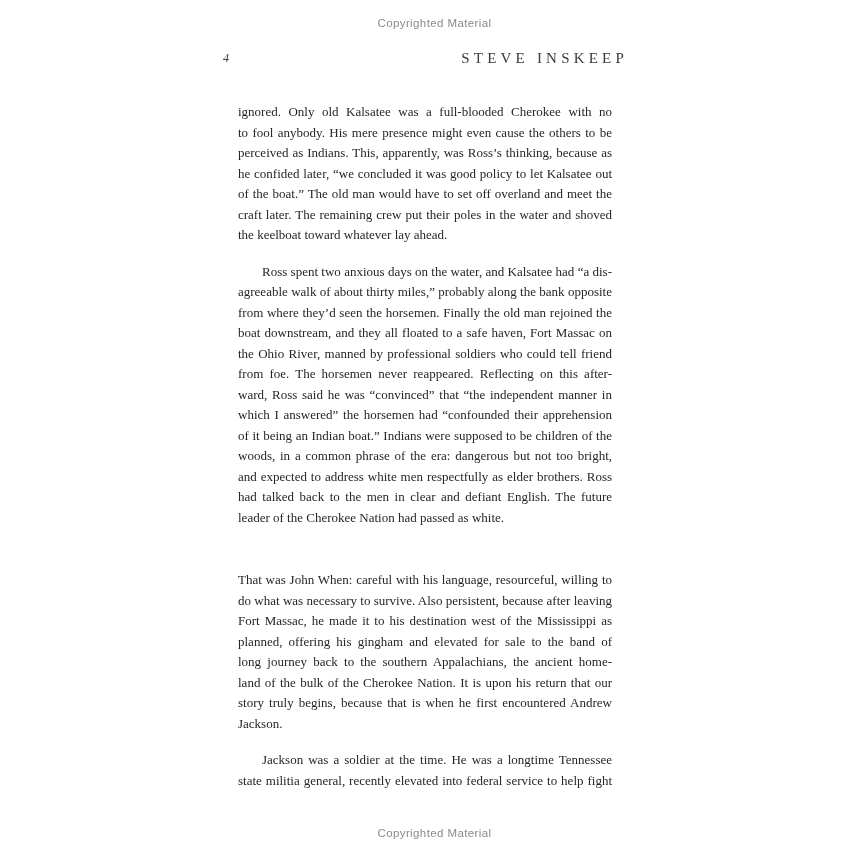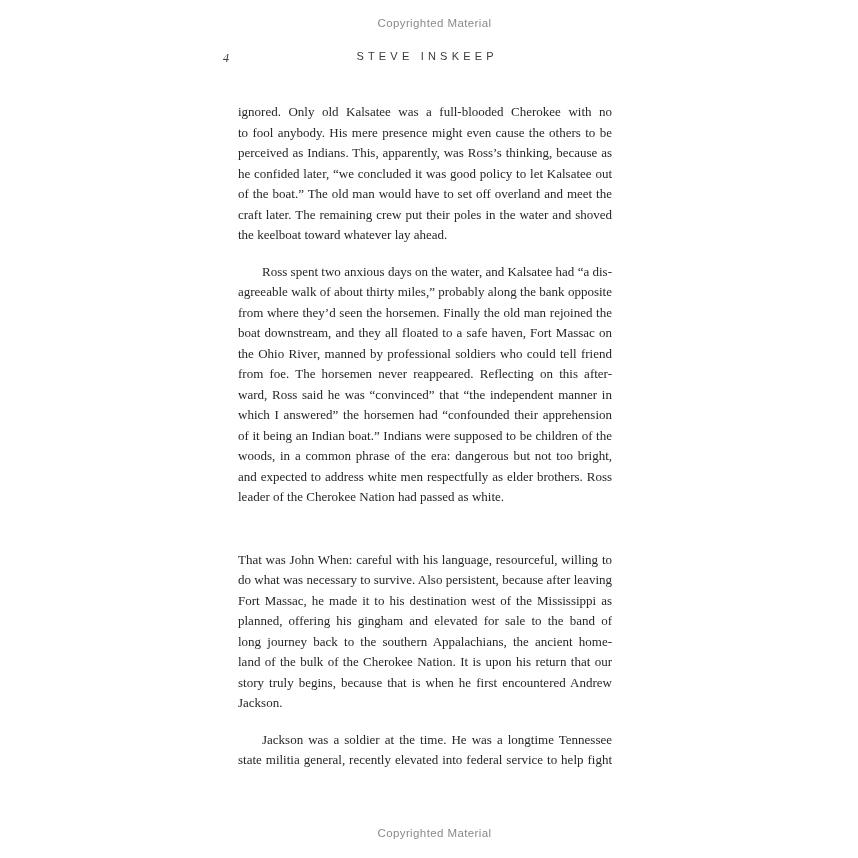--- a/index.html
+++ b/index.html
@@ -32,23 +32,23 @@
   .runhead-row { position: absolute; left: 222px; top: 50px; width: 406px; height: 16px; }
   .page-num {
     position: absolute; left: 1px; top: 1px;
     font-family: "Liberation Serif", serif;
     font-style: italic;
     font-size: 12px;
     color: #404040;
   }
   .running-head {
     width: 100%;
-    text-align: center;
-    font-family: Liberation Sans, sans-serif;
-    font-size: 11px;
+    text-align: right;
+    font-family: Liberation Serif, serif;
+    font-size: 15px;
     letter-spacing: 4.2px;
     text-indent: 4.2px; 
     color: var(--head-color);
   }
 
   .text-block {
     position: absolute; left: 222px; top: 86px; width: 406px;
     font-size: 13px;
     line-height: 20.5px;
     color: var(--text-color);
@@ -92,20 +92,21 @@
         <div class="line">agreeable walk of about thirty miles,” probably along the bank opposite</div>
         <div class="line">from where they’d seen the horsemen. Finally the old man rejoined the</div>
         <div class="line">boat downstream, and they all floated to a safe haven, Fort Massac on</div>
         <div class="line">the Ohio River, manned by professional soldiers who could tell friend</div>
         <div class="line">from foe. The horsemen never reappeared. Reflecting on this after-</div>
         <div class="line">ward, Ross said he was “convinced” that “the independent manner in</div>
         <div class="line">which I answered” the horsemen had “confounded their apprehension</div>
         <div class="line">of it being an Indian boat.” Indians were supposed to be children of the</div>
         <div class="line">woods, in a common phrase of the era: dangerous but not too bright,</div>
         <div class="line">and expected to address white men respectfully as elder brothers. Ross</div>
+        <div class="line">had talked back to the men in clear and defiant English. The future</div>
         <div class="line para-end">leader of the Cherokee Nation had passed as white.</div>
       </div>
       <div class="para section-gap">
         <div class="line">That was John When: careful with his language, resourceful, willing to</div>
         <div class="line">do what was necessary to survive. Also persistent, because after leaving</div>
         <div class="line">Fort Massac, he made it to his destination west of the Mississippi as</div>
         <div class="line">planned, offering his gingham and elevated for sale to the band of</div>
         <div class="line">long journey back to the southern Appalachians, the ancient home-</div>
         <div class="line">land of the bulk of the Cherokee Nation. It is upon his return that our</div>
         <div class="line">story truly begins, because that is when he first encountered Andrew</div>

